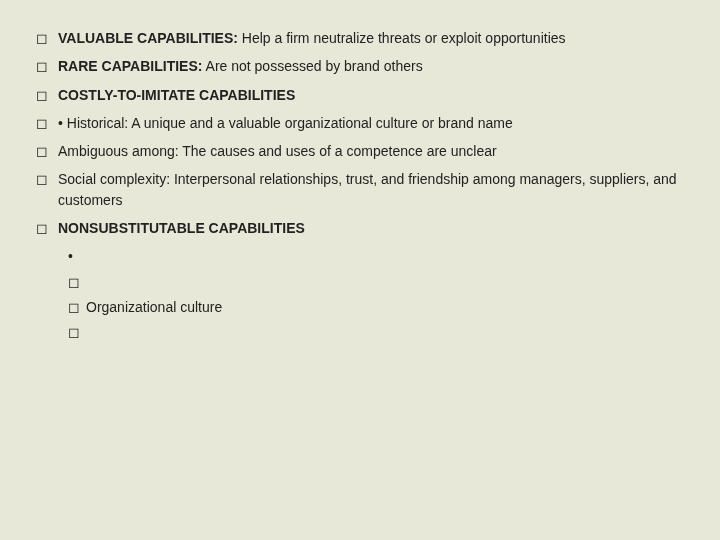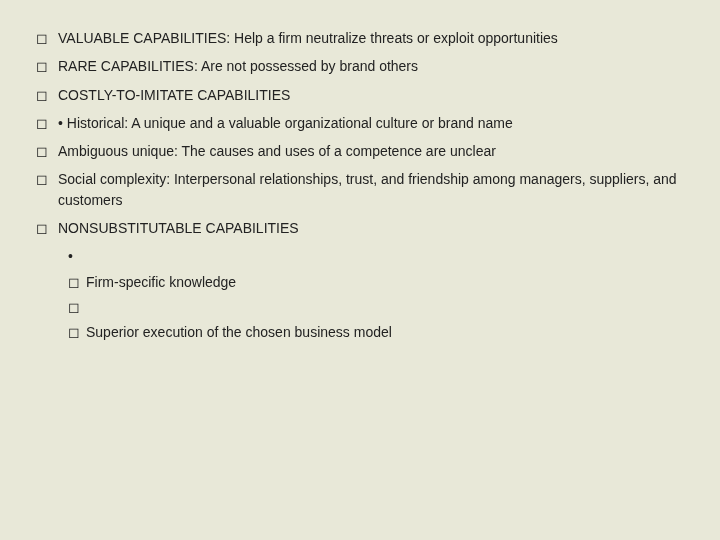--- a/index.html
+++ b/index.html
@@ -37,21 +37,21 @@
       width: 22px;
       font-size: 14px;
       margin-top: 0px;
     }
 
     .bullet-text {
       flex: 1;
     }
 
     .bold {
-      font-weight: normal;
+      font-weight: bold;
     }
 
     .sub-item {
       display: flex;
       align-items: flex-start;
       margin-left: 32px;
       margin-bottom: 5px;
       line-height: 1.45;
     }
 
@@ -91,21 +91,21 @@
   <div class="bullet-item">
     <span class="bullet-marker">◻</span>
     <span class="bullet-text">
       • Historical: A unique and a valuable organizational culture or brand name
     </span>
   </div>
 
   <div class="bullet-item">
     <span class="bullet-marker">◻</span>
     <span class="bullet-text">
-      Ambiguous unique: The causes and uses of a competence are unclear
+      Ambiguous among: The causes and uses of a competence are unclear
     </span>
   </div>
 
   <div class="bullet-item">
     <span class="bullet-marker">◻</span>
     <span class="bullet-text">
       Social complexity: Interpersonal relationships, trust, and friendship among managers, suppliers, and customers
     </span>
   </div>
 
@@ -115,25 +115,24 @@
       <span class="bold">NONSUBSTITUTABLE CAPABILITIES</span>
     </span>
   </div>
 
   <div class="sub-item">
     <span class="sub-marker">•</span>
   </div>
 
   <div class="sub-item">
     <span class="sub-marker">◻</span>
-    <span>Firm-specific knowledge</span>
+  </div>
+
+  <div class="sub-item">
+    <span class="sub-marker">◻</span>
+    <span>Organizational culture</span>
   </div>
 
   <div class="sub-item">
     <span class="sub-marker">◻</span>
   </div>
 
-  <div class="sub-item">
-    <span class="sub-marker">◻</span>
-    <span>Superior execution of the chosen business model</span>
-  </div>
-
 </div>
 
 </body></html>

